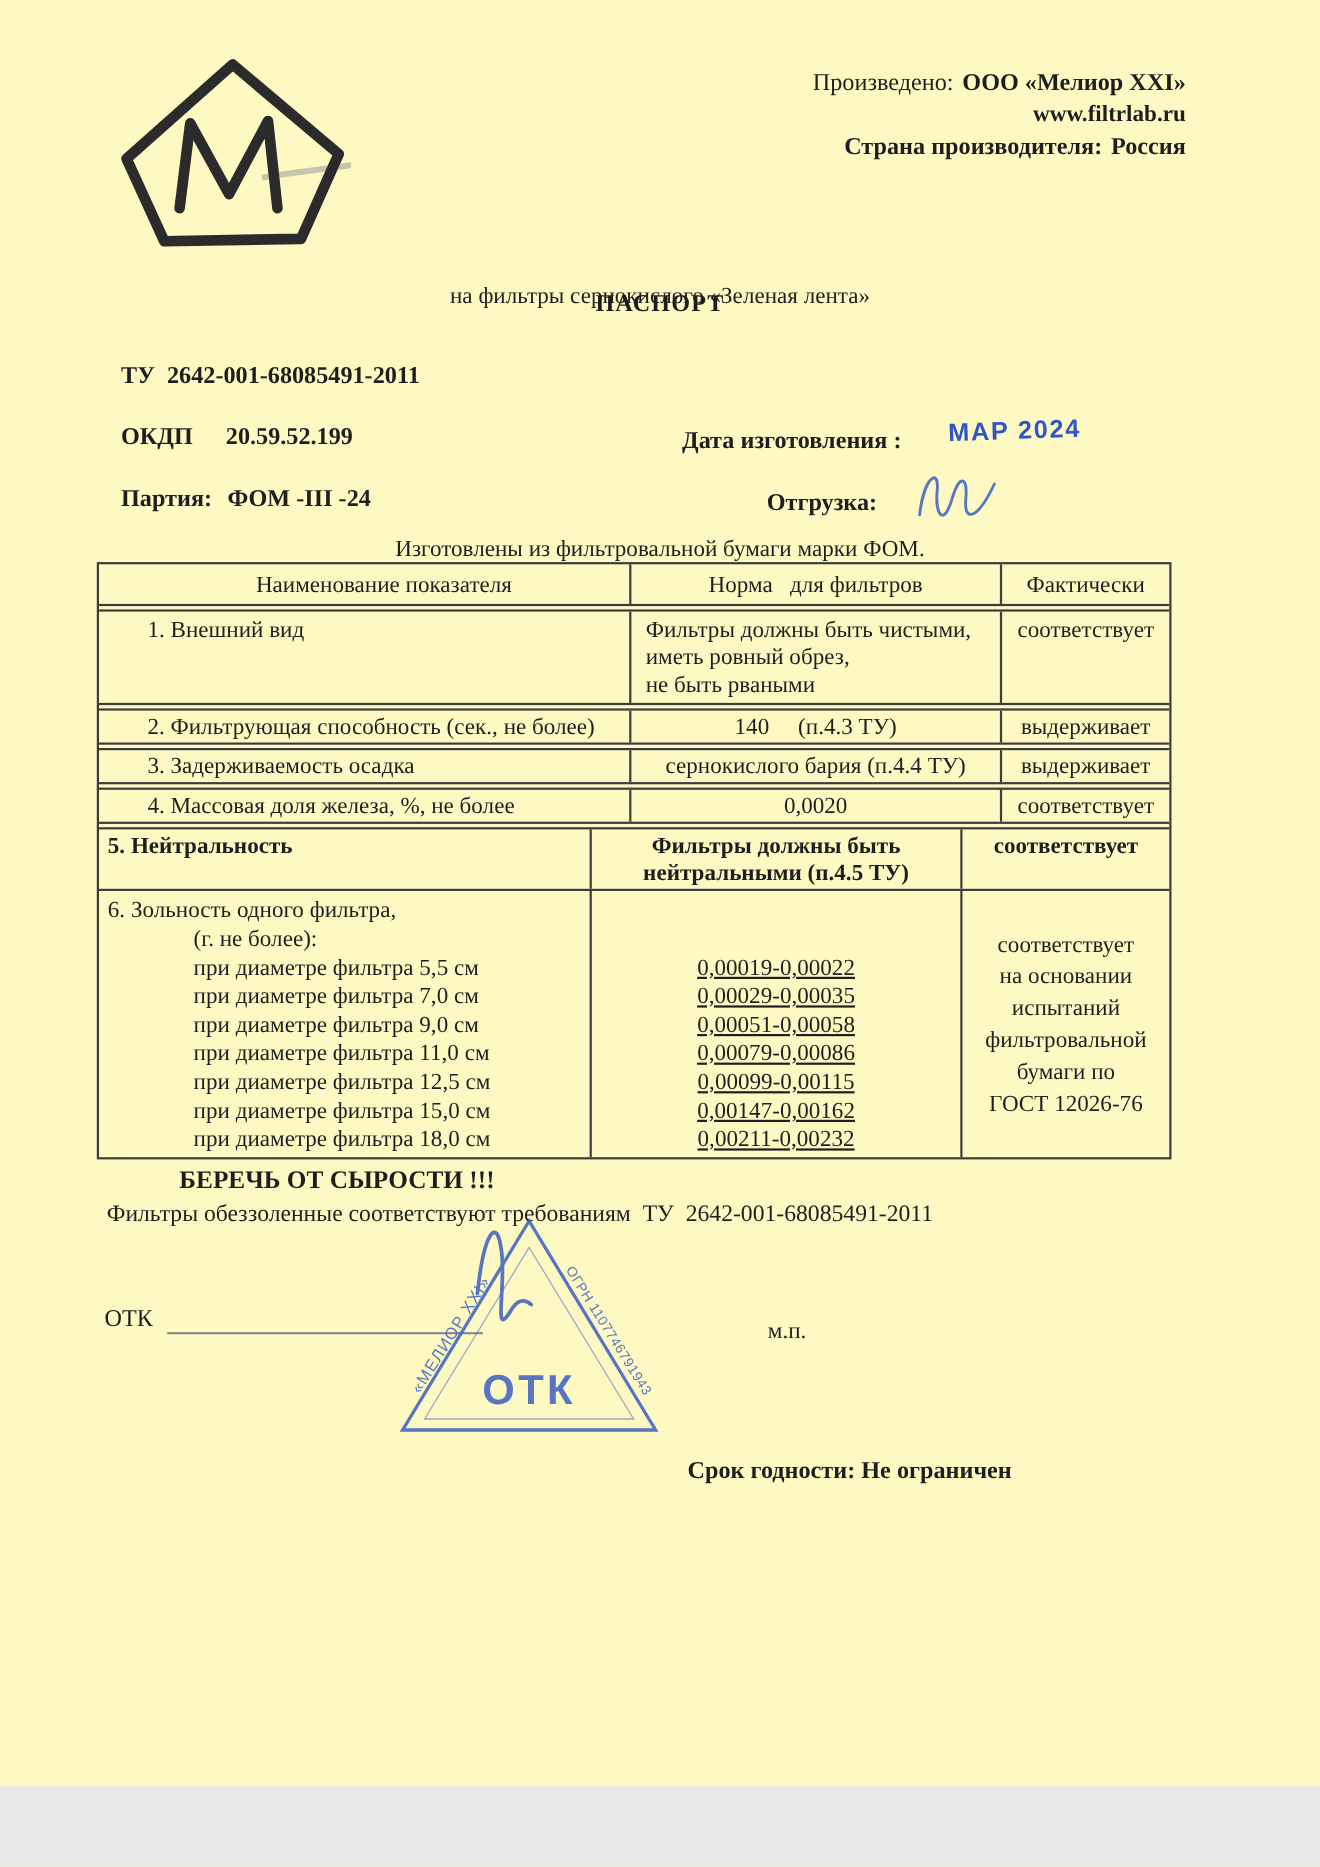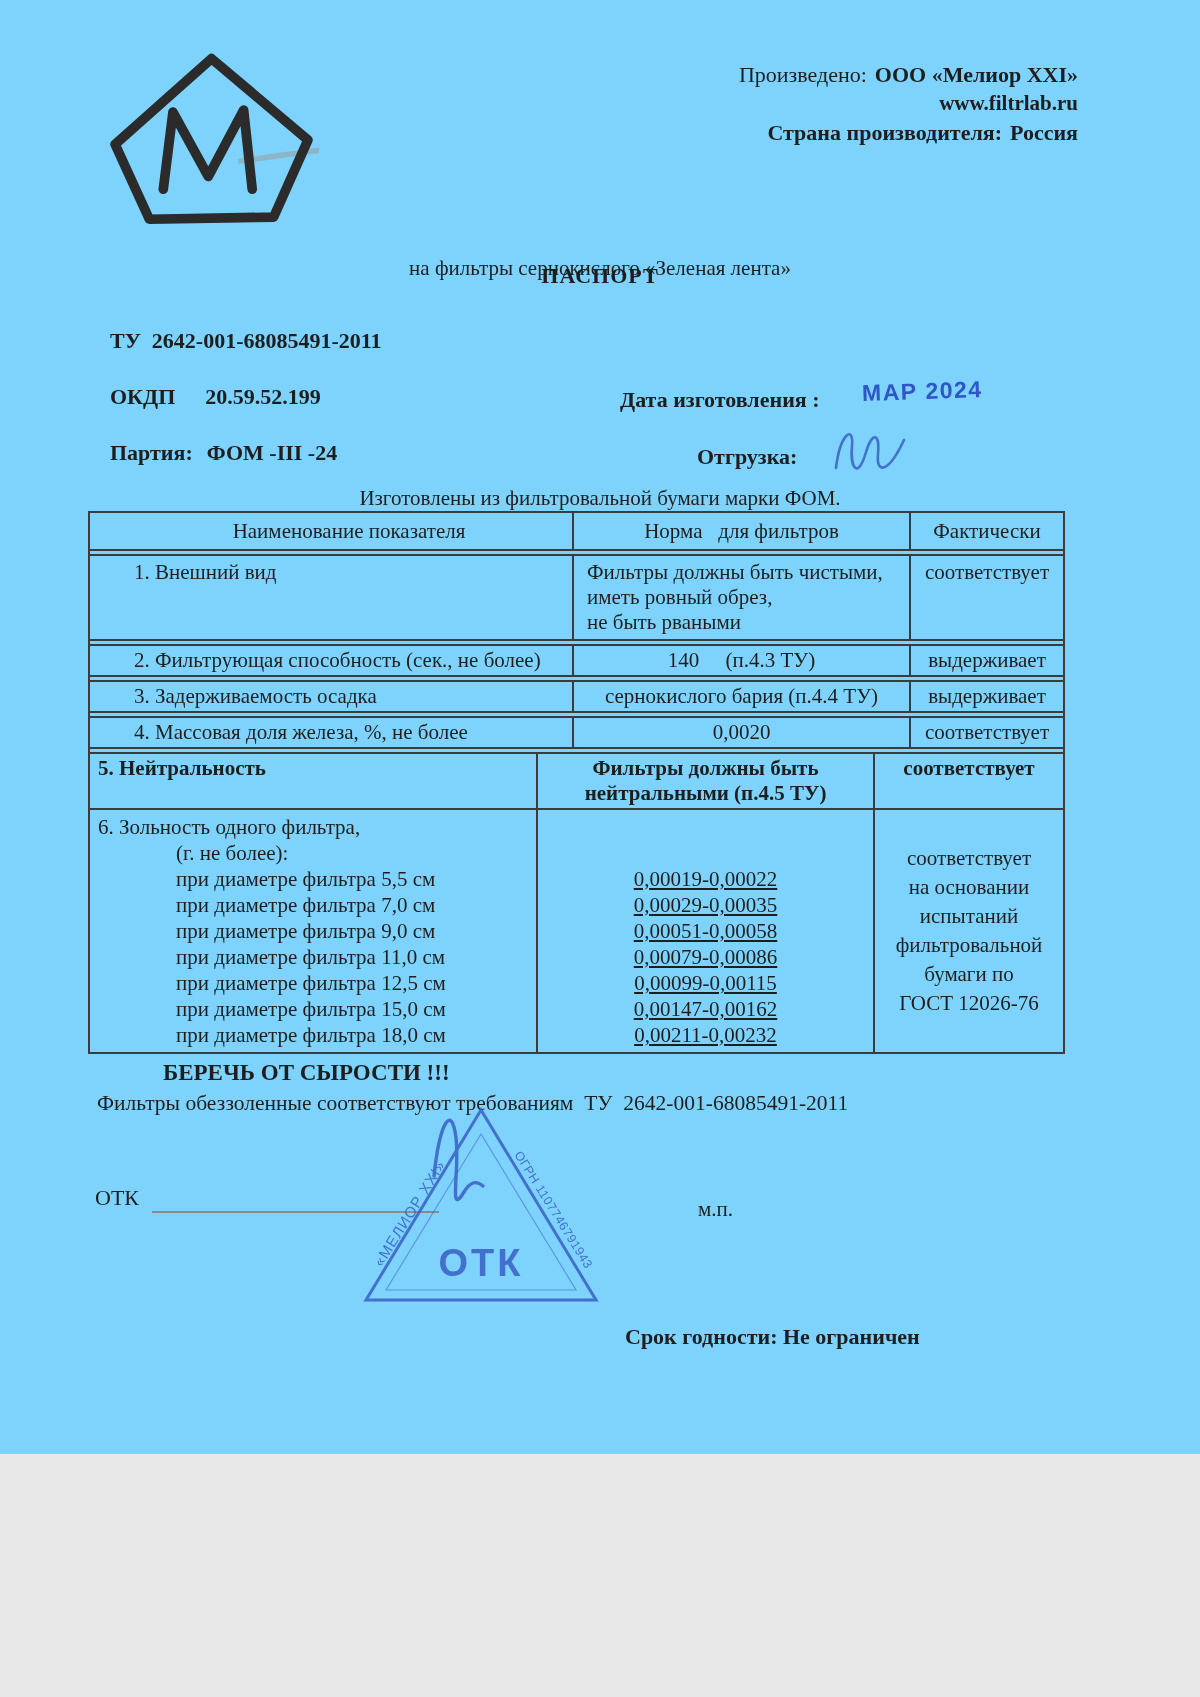--- a/index.html
+++ b/index.html
@@ -1,20 +1,20 @@
 <!DOCTYPE html>
 <html><head>
 <meta charset="utf-8">
 <style>
   html,body{margin:0;padding:0;background:#e8e8e8;}
   .page{
     position:relative;
-    width:1200px;height:1454px;
+    width:1200px;height:1624px;
     margin:0 auto;
-    background:#7dd3fc;
+    background:#fef9c3;
     font-family:"Liberation Serif", serif;
     color:#1e1e1e;
     overflow:hidden;
   }
   .abs{position:absolute;}
   .pre{white-space:pre-wrap;}
   .b{font-weight:700;}
 
   
   .producer-block{top:60px;right:122px;text-align:right;font-size:22px;line-height:29px;}

